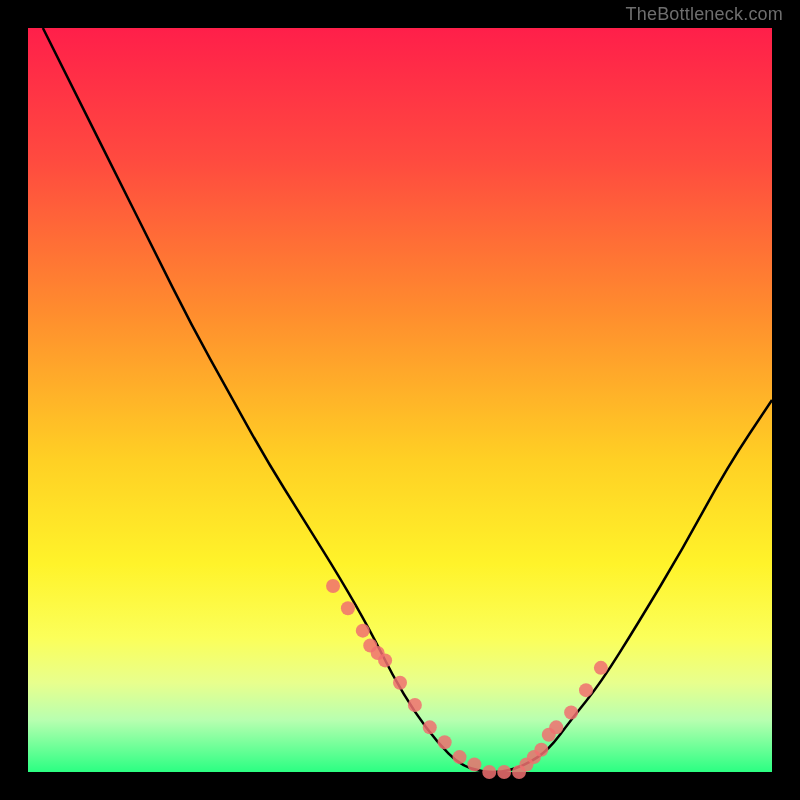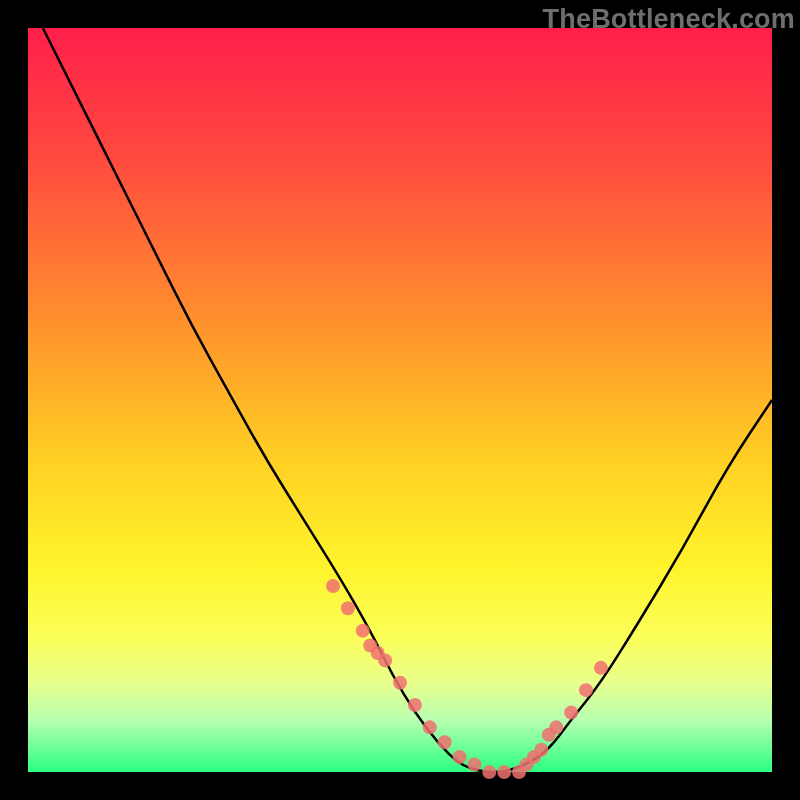--- a/index.html
+++ b/index.html
@@ -24,24 +24,24 @@
       #ffd024 58%,
       #fff32a 72%,
       #fbff5a 82%,
       #e8ff8d 88%,
       #b8ffb0 93%,
       #2bff82 100%);
   }
   .watermark {
     position: absolute;
     top: 4px;
-    right: 5px;
+    right: 17px;
     color: #6e6e6e;
-    font-size: 27px;
-    font-weight: 700;
+    font-size: 18px;
+    font-weight: 400;
     letter-spacing: 0.2px;
     z-index: 10;
   }
   svg.curve {
     position: absolute;
     left: 0;
     top: 0;
     width: 744px;
     height: 744px;
     overflow: visible;

